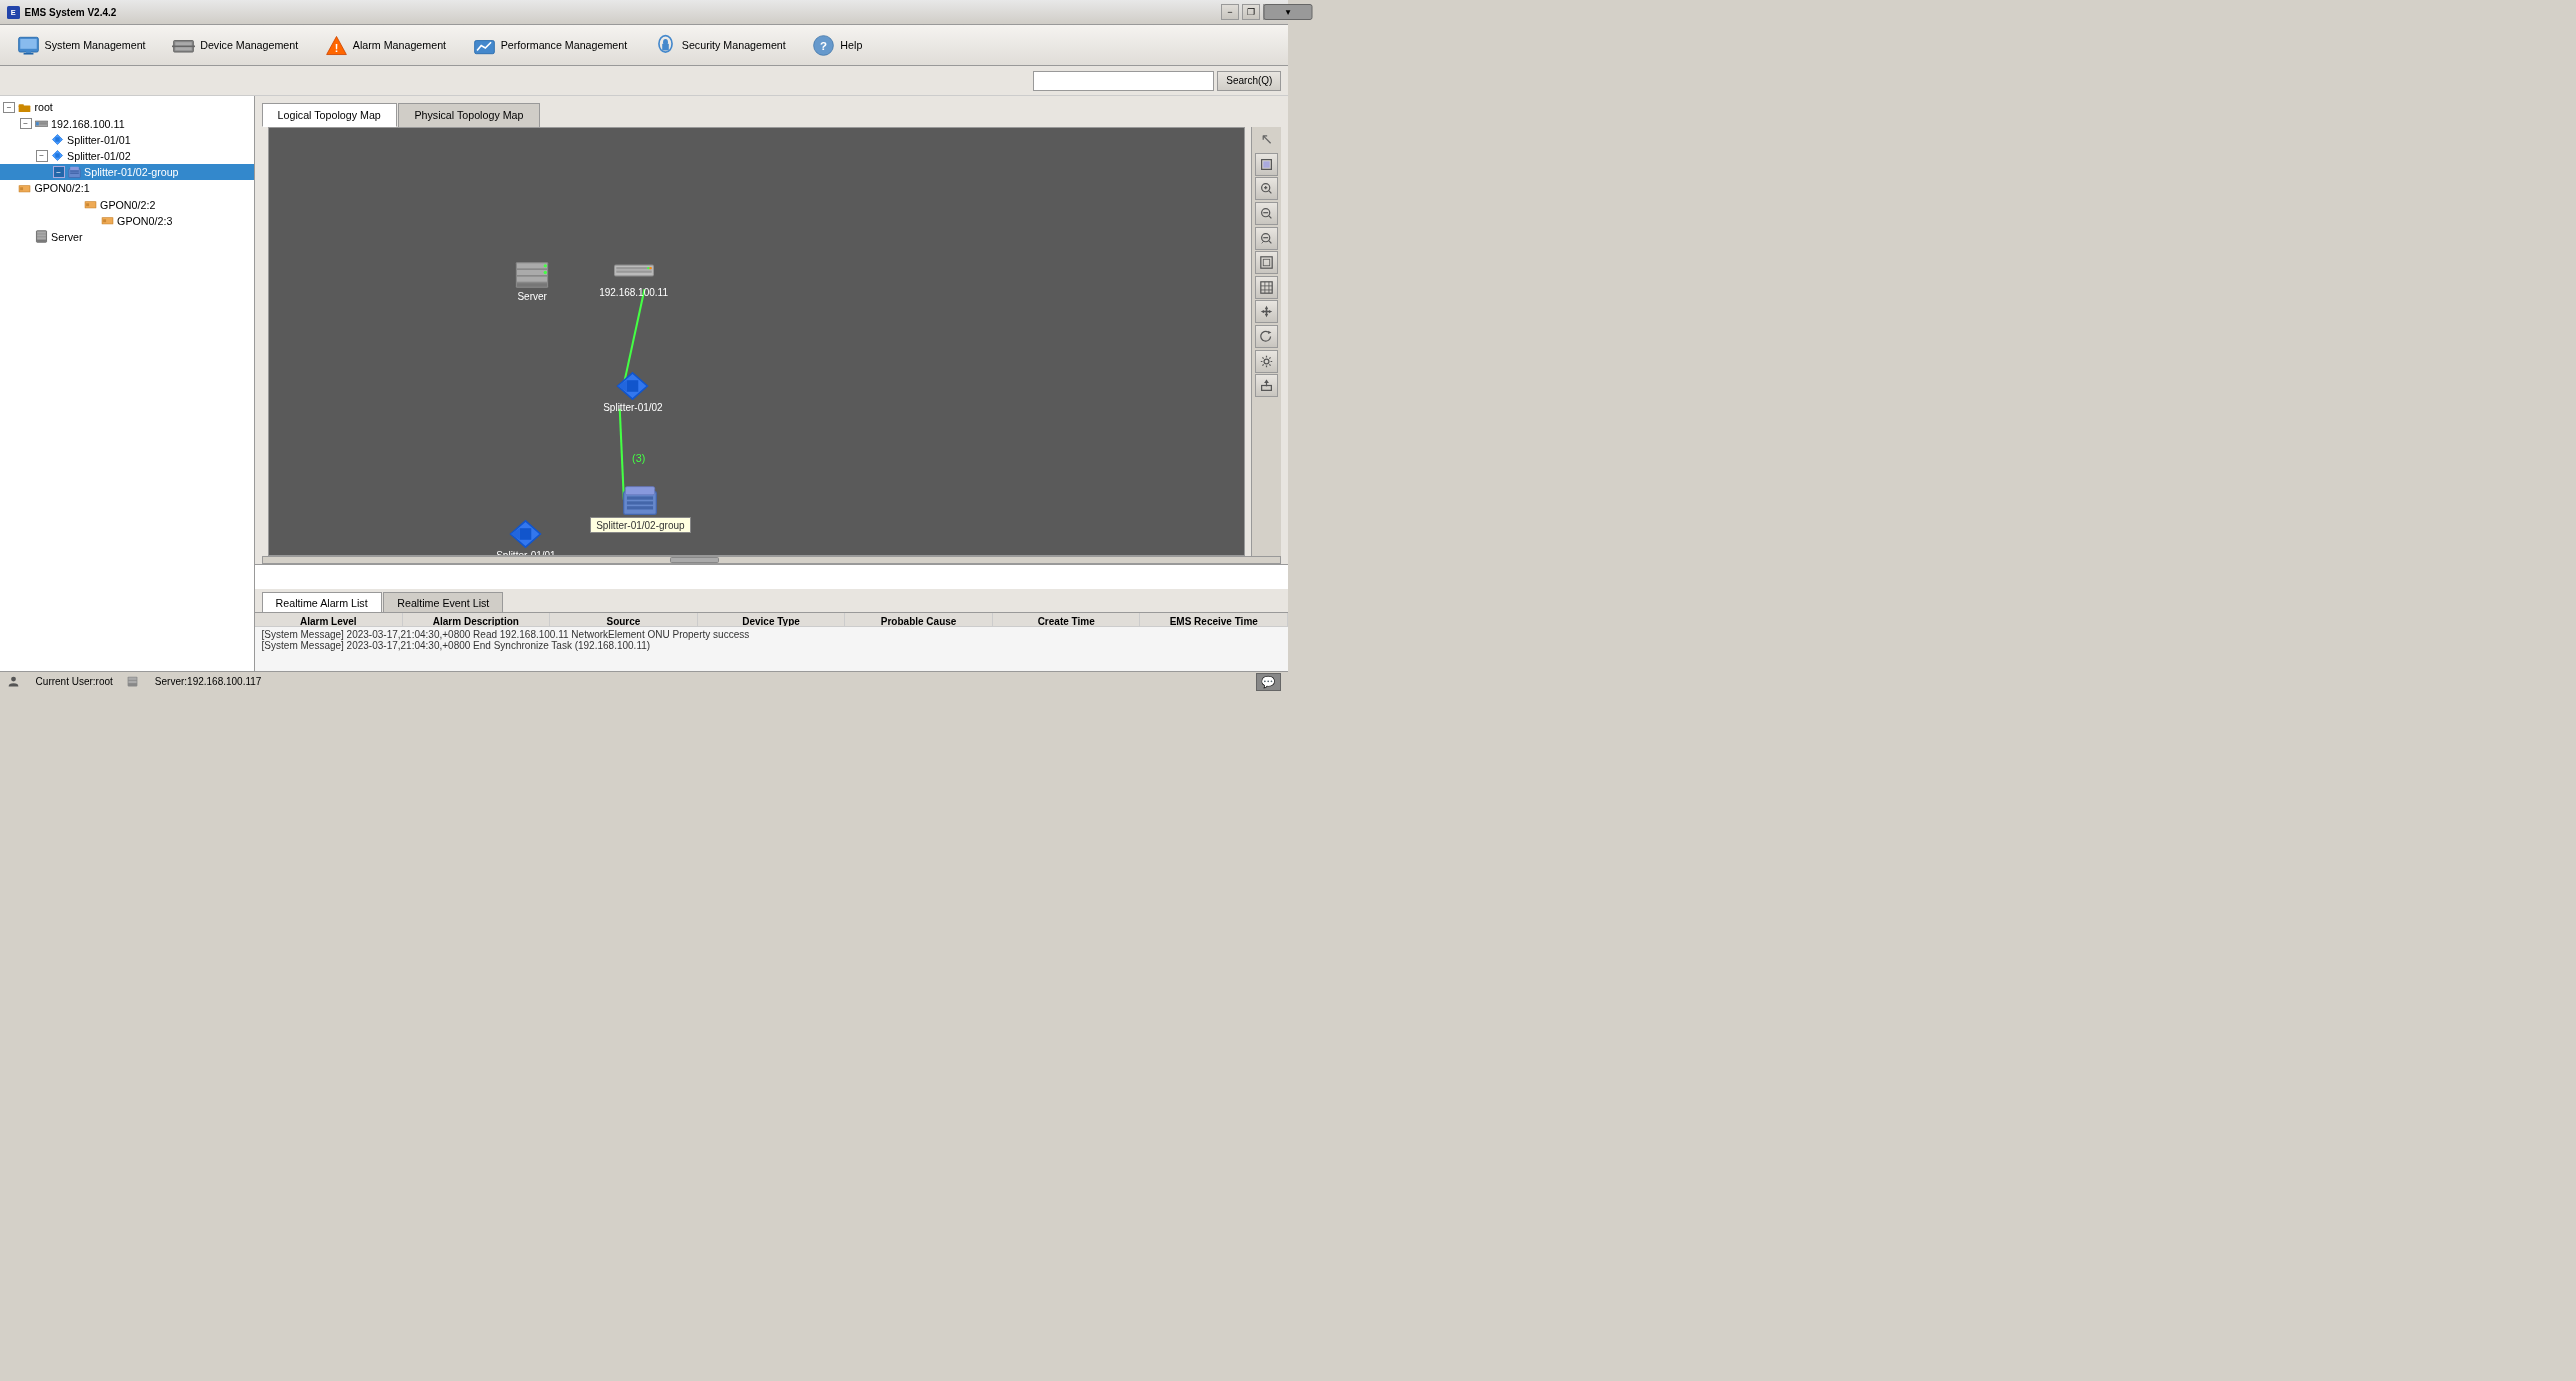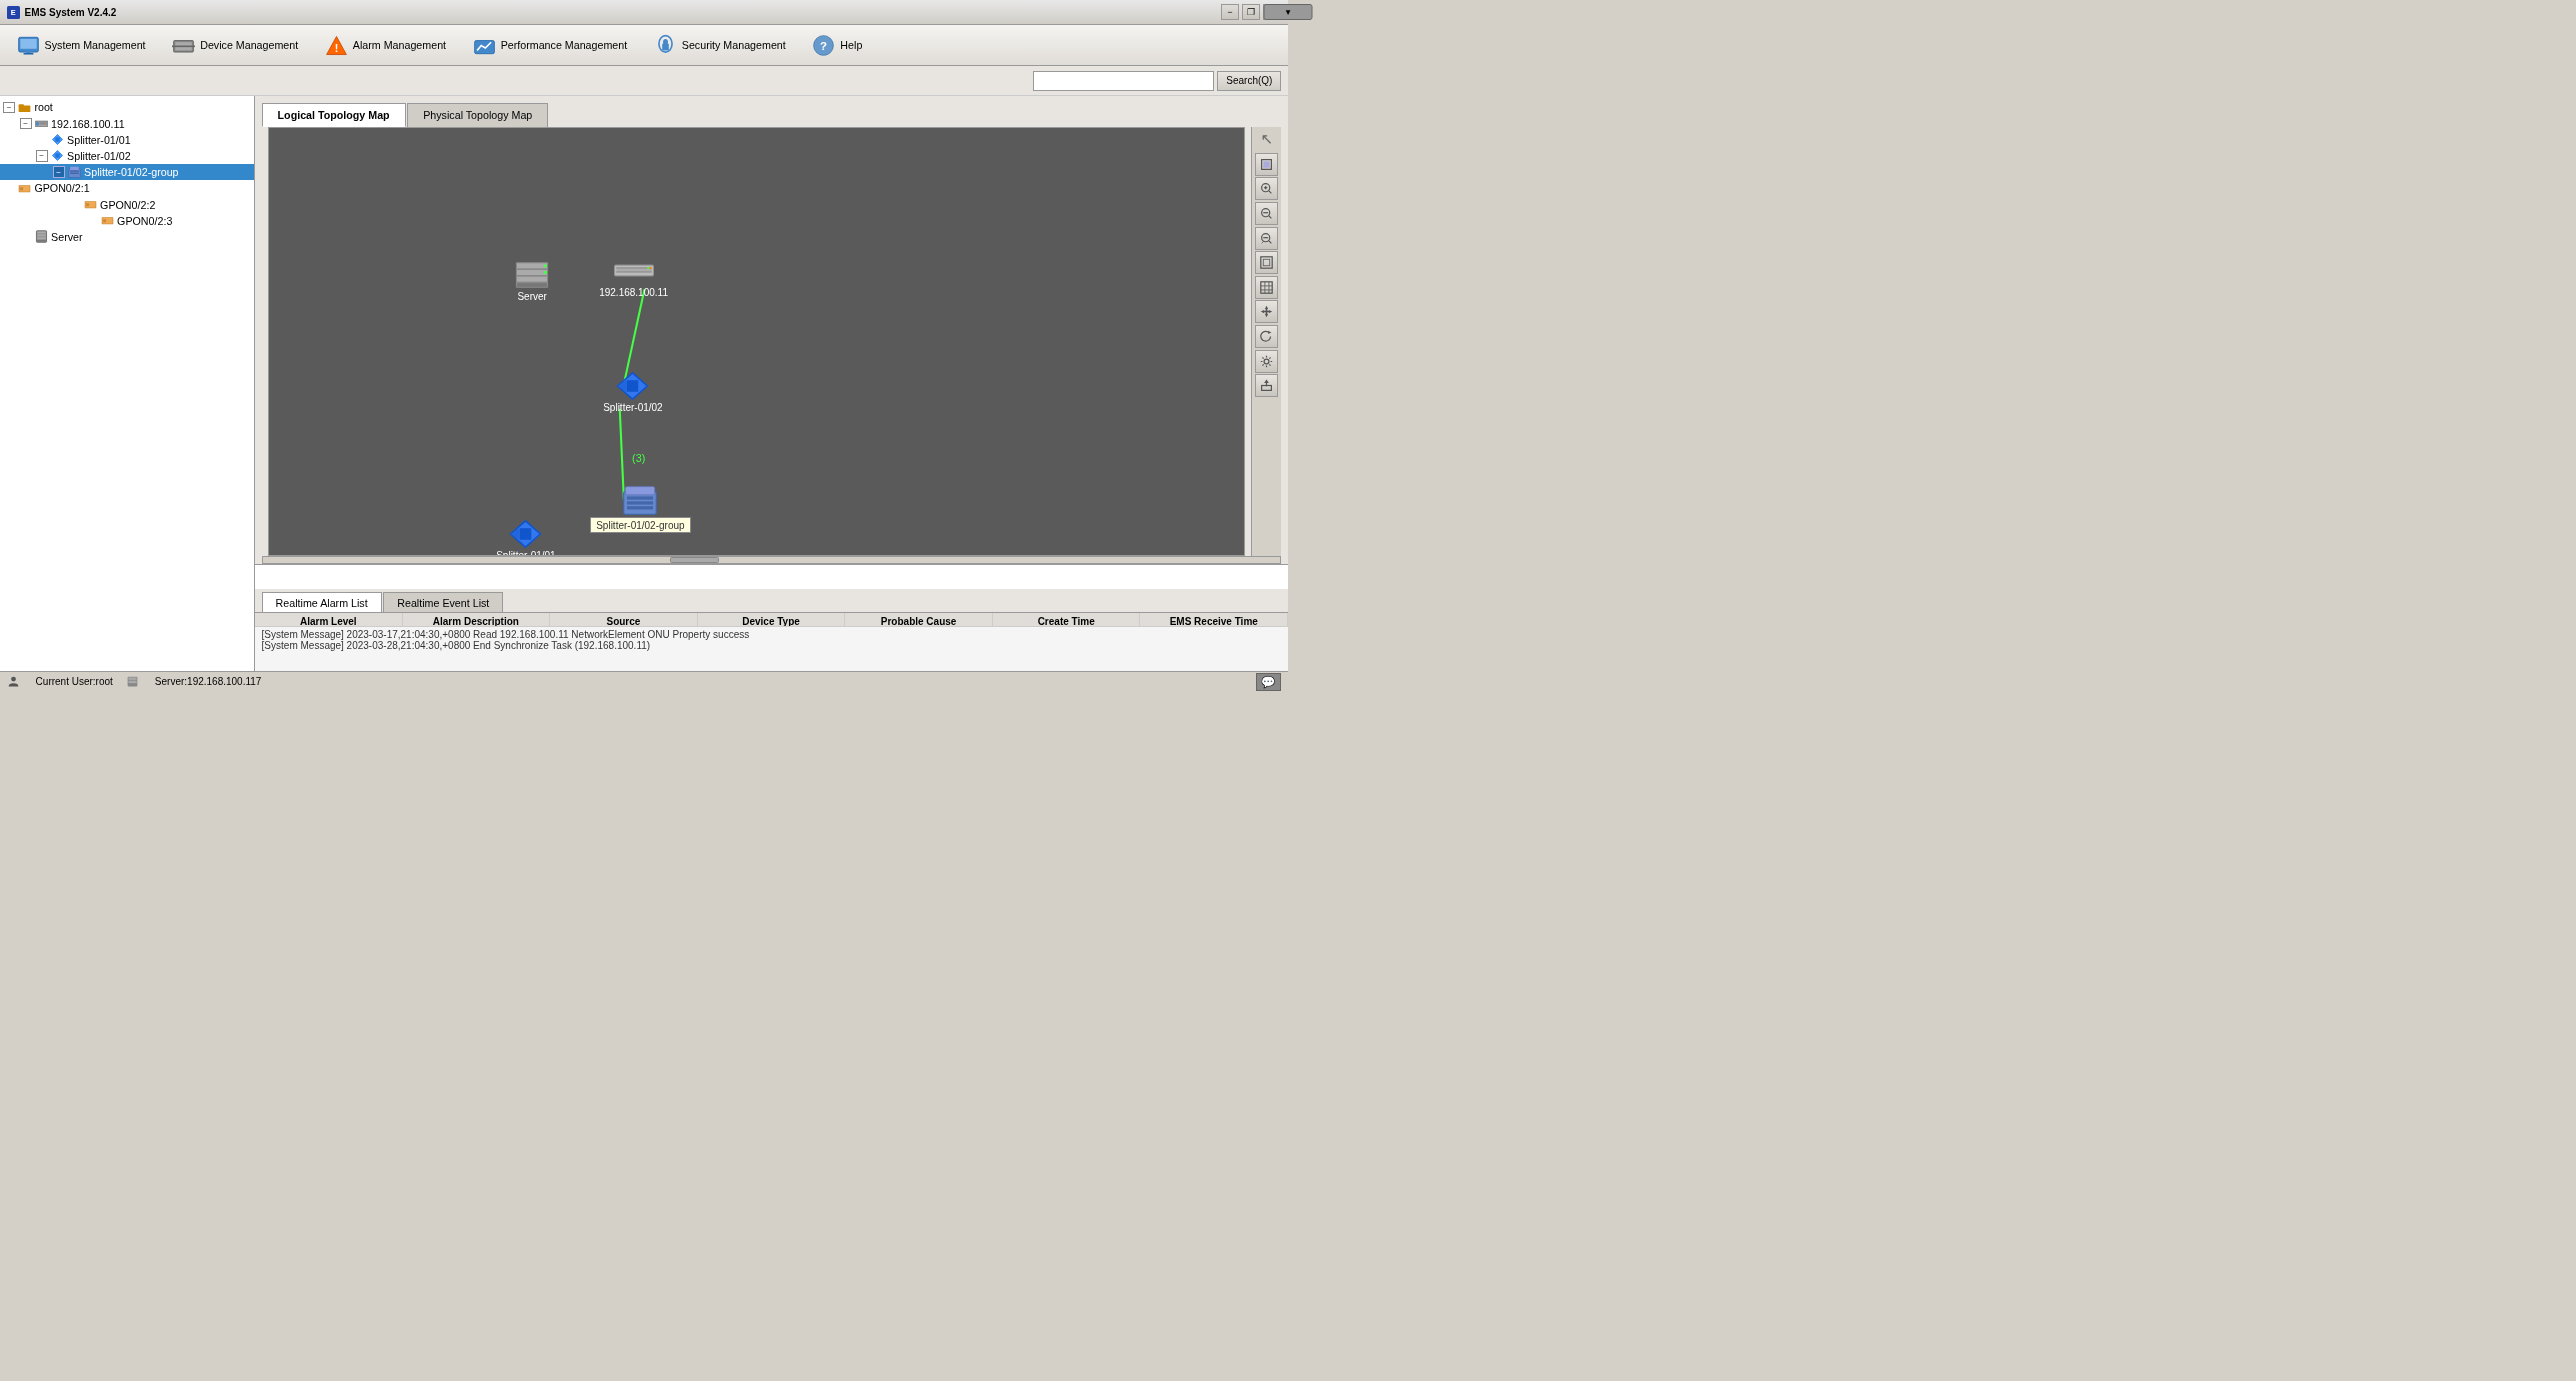--- a/index.html
+++ b/index.html
@@ -119,21 +119,20 @@
       border: 0.8px solid #999;
       border-bottom: none;
       cursor: pointer;
       font-size: 10.7px;
     }
     .topo-tab.active {
       background: white;
       border-bottom: 0.8px solid white;
       position: relative;
       z-index: 1;
-      font-weight: bold;
     }
 
     
     .topo-canvas {
       flex: 1;
       background: #5a5a5a;
       margin: 0 6.6px;
       position: relative;
       border: 1.6px solid #999;
       overflow: hidden;
@@ -648,21 +647,21 @@
           <div class="alarm-col">Source</div>
           <div class="alarm-col">Device Type</div>
           <div class="alarm-col">Probable Cause</div>
           <div class="alarm-col">Create Time</div>
           <div class="alarm-col">EMS Receive Time</div>
         </div>
       </div>
 
       <div class="sys-messages">
         <div>[System Message]  2023-03-17,21:04:30,+0800 Read 192.168.100.11 NetworkElement ONU Property success</div>
-        <div>[System Message]  2023-03-28,21:04:30,+0800 End Synchronize Task (192.168.100.11)</div>
+        <div>[System Message]  2023-03-17,21:04:30,+0800 End Synchronize Task (192.168.100.11)</div>
       </div>
     </div>
   </div>
 </div>
 
 <div class="status-bar">
   <div class="status-item">
     <svg width="13" height="13" viewBox="0 0 16 16">
       <circle cx="8" cy="5" r="3" fill="#555"></circle>
       <path d="M2,14 Q2,10 8,10 Q14,10 14,14" fill="#555"></path>

